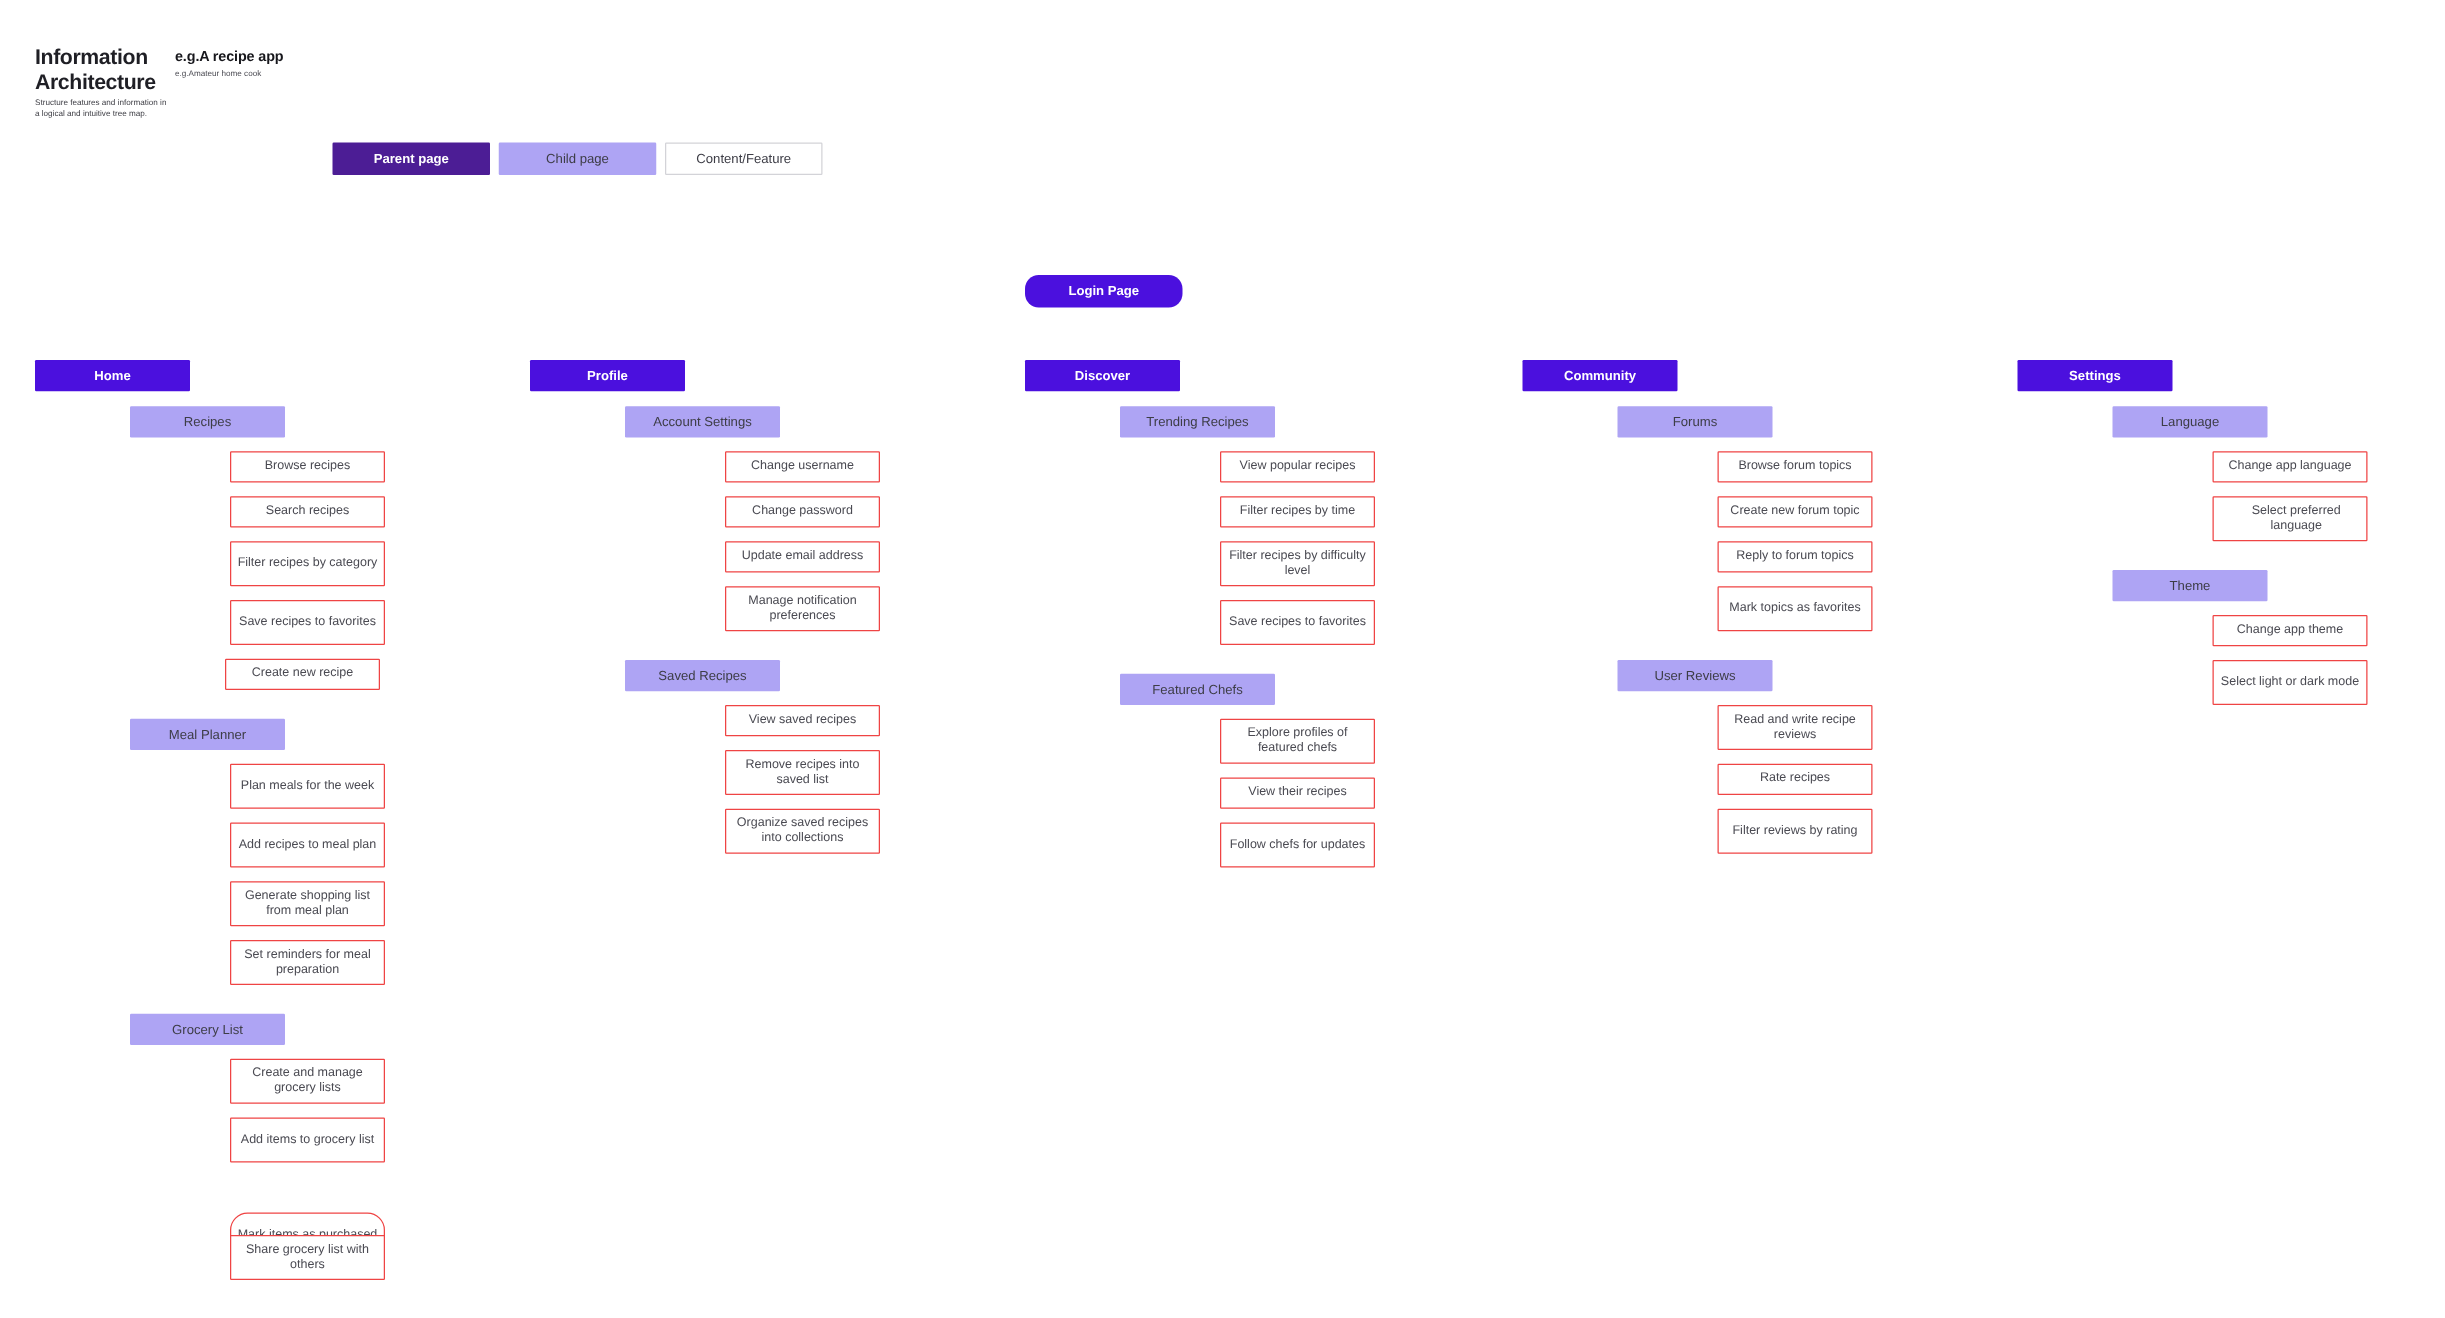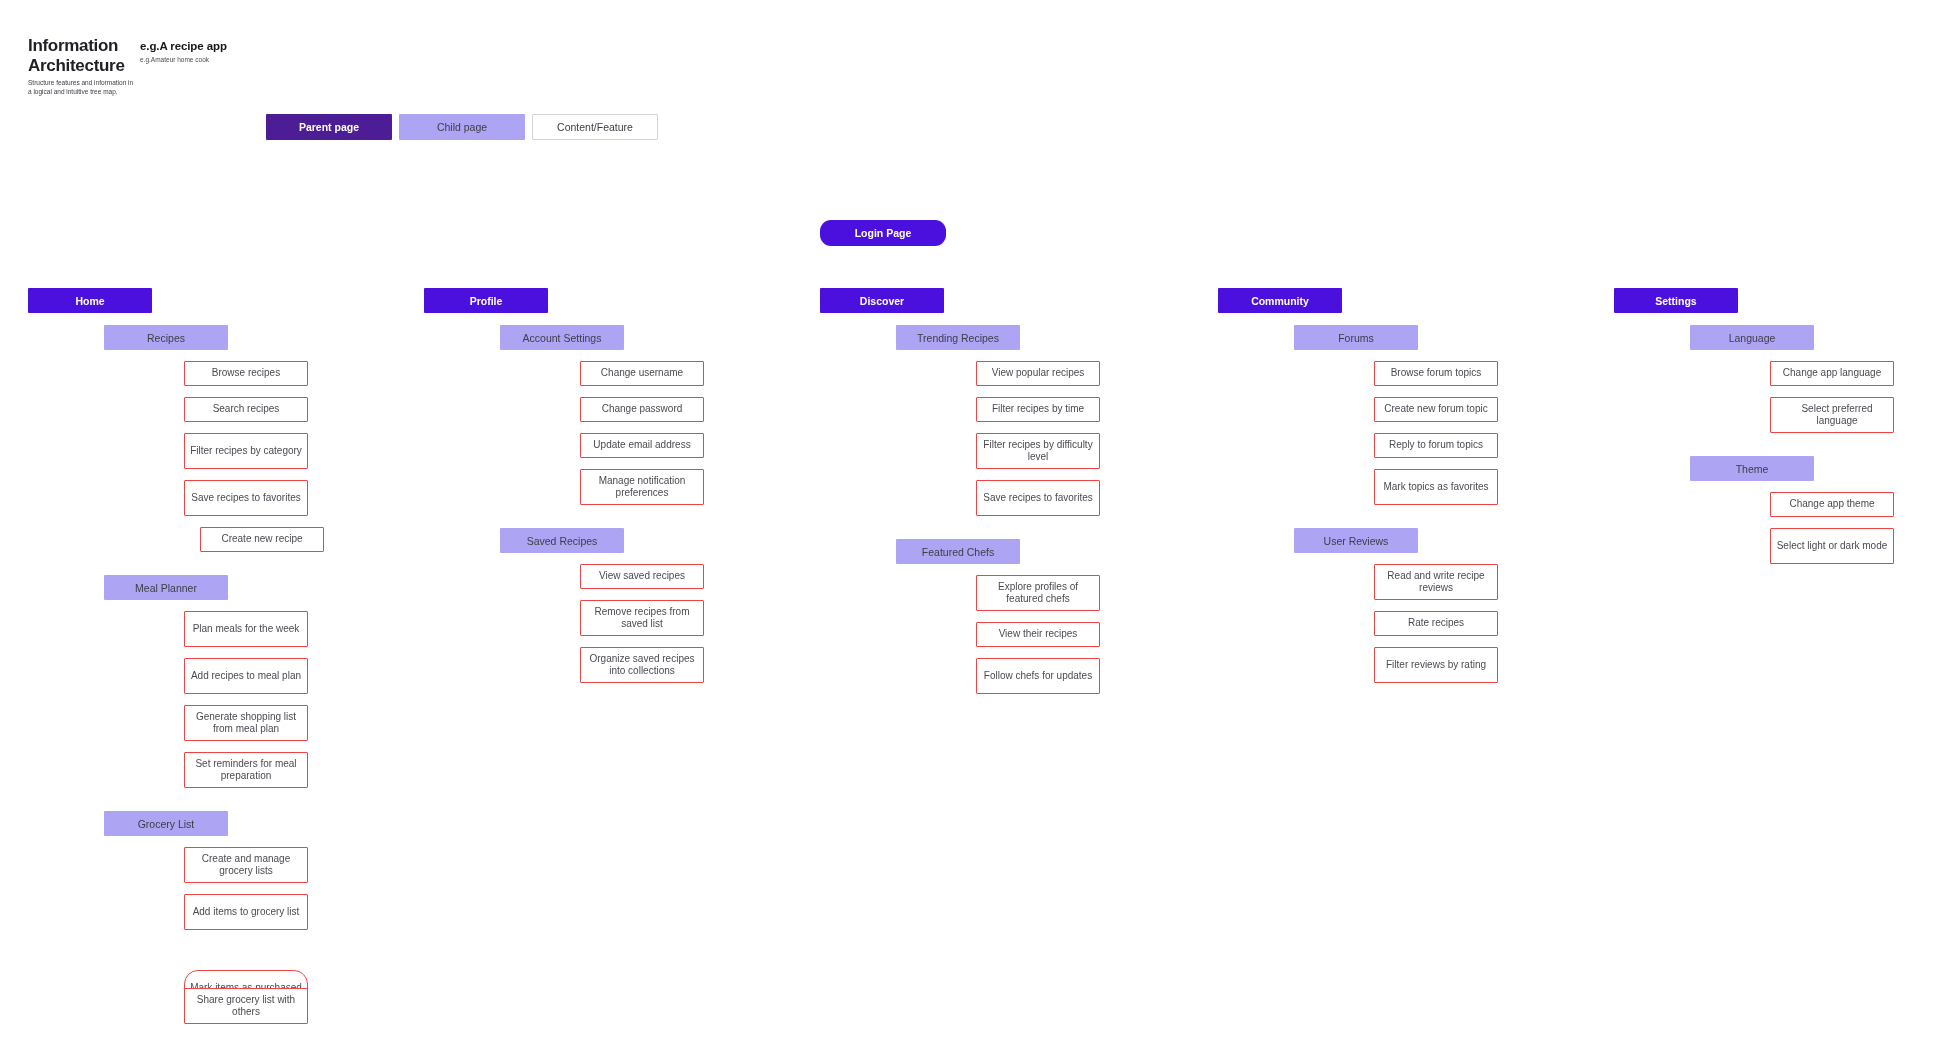--- a/index.html
+++ b/index.html
@@ -105,40 +105,40 @@
 
   <div id="root-node" style="left: 820px; top: 220px; border-radius: 11px;">Login Page</div>
 
   <div id="tree-layer">
       <div class="node parent" style="left: 28px; top: 288px;">Home</div>
       <div class="node child" style="left: 104px; top: 325px;">Recipes</div>
       <div class="node leaf" style="left: 184px; top: 361px;">Browse recipes</div>
       <div class="node leaf" style="left: 184px; top: 397px;">Search recipes</div>
       <div class="node leaf tall" style="left: 184px; top: 433px;">Filter recipes by category</div>
       <div class="node leaf tall" style="left: 184px; top: 480px;">Save recipes to favorites</div>
-      <div class="node leaf" style="left: 200px; top: 527px;">Create new recipe</div>
+      <div class="node leaf" style="left: 180px; top: 527px;">Create new recipe</div>
       <div class="node child" style="left: 104px; top: 575px;">Meal Planner</div>
       <div class="node leaf tall" style="left: 184px; top: 611px;">Plan meals for the week</div>
       <div class="node leaf tall" style="left: 184px; top: 658px;">Add recipes to meal plan</div>
       <div class="node leaf tall" style="left: 184px; top: 705px;">Generate shopping list from meal plan</div>
       <div class="node leaf tall" style="left: 184px; top: 752px;">Set reminders for meal preparation</div>
       <div class="node child" style="left: 104px; top: 811px;">Grocery List</div>
       <div class="node leaf tall" style="left: 184px; top: 847px;">Create and manage grocery lists</div>
       <div class="node leaf tall" style="left: 184px; top: 894px;">Add items to grocery list</div>
       <div class="node leaf tall" style="left: 184px; top: 970px; border-radius: 14px;">Mark items as purchased</div>
       <div class="node leaf tall" style="left: 184px; top: 988px;">Share grocery list with others</div>
       <div class="node parent" style="left: 424px; top: 288px;">Profile</div>
       <div class="node child" style="left: 500px; top: 325px;">Account Settings</div>
       <div class="node leaf" style="left: 580px; top: 361px;">Change username</div>
       <div class="node leaf" style="left: 580px; top: 397px;">Change password</div>
       <div class="node leaf" style="left: 580px; top: 433px;">Update email address</div>
       <div class="node leaf tall" style="left: 580px; top: 469px;">Manage notification preferences</div>
       <div class="node child" style="left: 500px; top: 528px;">Saved Recipes</div>
       <div class="node leaf" style="left: 580px; top: 564px;">View saved recipes</div>
-      <div class="node leaf tall" style="left: 580px; top: 600px;">Remove recipes from saved list</div>
+      <div class="node leaf tall" style="left: 580px; top: 600px;">Remove recipes into saved list</div>
       <div class="node leaf tall" style="left: 580px; top: 647px;">Organize saved recipes into collections</div>
       <div class="node parent" style="left: 820px; top: 288px;">Discover</div>
       <div class="node child" style="left: 896px; top: 325px;">Trending Recipes</div>
       <div class="node leaf" style="left: 976px; top: 361px;">View popular recipes</div>
       <div class="node leaf" style="left: 976px; top: 397px;">Filter recipes by time</div>
       <div class="node leaf tall" style="left: 976px; top: 433px;">Filter recipes by difficulty level</div>
       <div class="node leaf tall" style="left: 976px; top: 480px;">Save recipes to favorites</div>
       <div class="node child" style="left: 896px; top: 539px;">Featured Chefs</div>
       <div class="node leaf tall" style="left: 976px; top: 575px;">Explore profiles of featured chefs</div>
       <div class="node leaf" style="left: 976px; top: 622px;">View their recipes</div>

